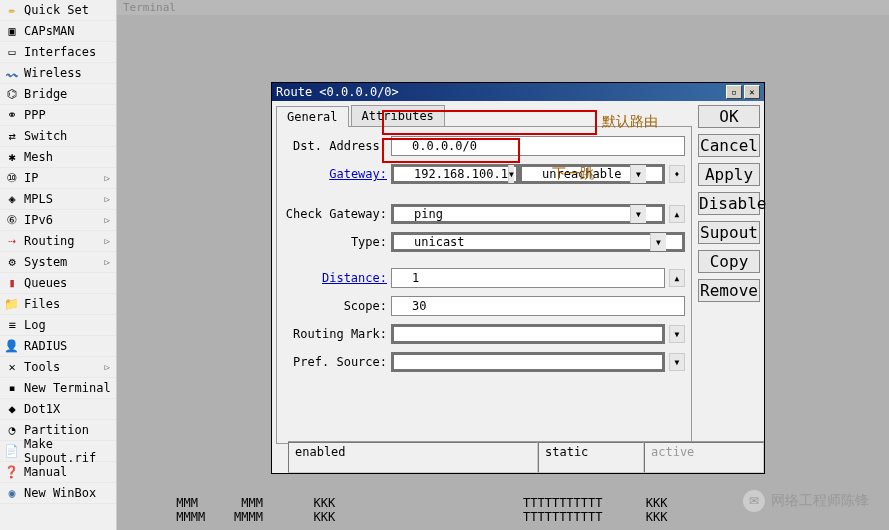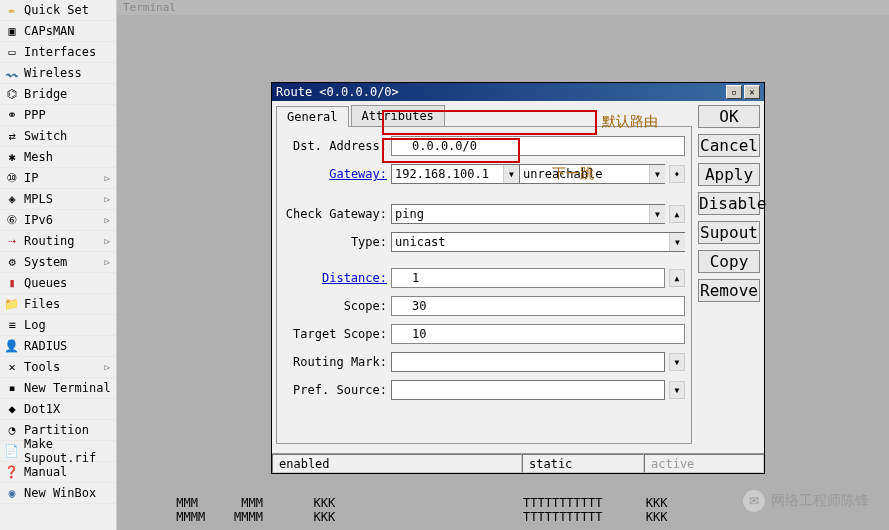--- a/index.html
+++ b/index.html
@@ -20,27 +20,27 @@
     .form-area { flex: 1; display: flex; flex-direction: column; }
     .tabs { display: flex; }
     .tab { padding: 3px 10px; background: #f0f0f0; border: 1px solid #999; border-bottom: none; margin-right: 2px; cursor: pointer; font-family: "SimSun", monospace; }
     .tab.active { background: #f0f0f0; position: relative; top: 1px; }
     .tab:not(.active) { background: #e4e4e4; }
     .form-content { border: 1px solid #999; padding: 8px 6px; flex: 1; min-height: 318px; }
     .form-row { display: flex; align-items: center; margin-bottom: 6px; min-height: 22px; }
     .form-label { width: 108px; text-align: right; padding-right: 4px; font-family: "SimSun", monospace; }
     .form-label.link { color: #0000cc; text-decoration: underline; cursor: pointer; }
     .form-input { flex: 1; border: 1px solid #888; background: white; padding: 2px 20px; height: 20px; font-family: "SimSun", monospace; font-size: 12px; }
-    .form-select { flex: 1; border: 1px solid #737373; background: white; padding: 2px 3px; height: 20px; font-family: "SimSun", monospace; display: flex; align-items: center; position: relative; }
+    .form-select { flex: 1; border: 3px solid #737373; background: white; padding: 2px 20px; height: 20px; font-family: "SimSun", monospace; display: flex; align-items: center; position: relative; }
     .dropdown-arrow { width: 16px; height: 18px; background: #e8e8e8; border-left: 1px solid #ccc; display: flex; align-items: center; justify-content: center; font-size: 8px; margin-left: auto; margin-right: -4px; }
     .narrow-select { width: 128px; flex: 0 0 auto; }
     .updown-btn { width: 16px; height: 18px; background: #e8e8e8; border: 1px solid #ccc; display: flex; align-items: center; justify-content: center; font-size: 8px; margin-left: 4px; cursor: pointer; }
     .button-column { width: 68px; padding-left: 6px; display: flex; flex-direction: column; gap: 6px; }
     .dlg-button { width: 62px; height: 23px; background: #e8e8e8; border: 1px solid #888; cursor: pointer; font-family: "SimSun", monospace; font-size: 16px; }
-    .status-bar { position: absolute; bottom: 0; left: 0; right: 0; height: 20px; display: flex; border-top: 1px solid #999; }
+    .status-bar { position: absolute; bottom: 0; left: 16px; right: 0; height: 32px; display: flex; border-top: 1px solid #999; }
     .status-cell { border: 1px inset #ccc; padding: 2px 6px; font-family: "SimSun", monospace; background: #f0f0f0; }
     .red-box { border: 2px solid #cc0000; position: absolute; }
     .red-label { color: #a16207; position: absolute; font-family: "SimSun", sans-serif; font-size: 14px; }
     .terminal-text { position: absolute; bottom: 6px; left: 130px; font-family: monospace; font-size: 12px; white-space: pre; color: #000; background: #b0b0b0; margin-left: 39px; }
     .watermark { position: absolute; right: 20px; bottom: 18px; display: flex; align-items: center; color: #999; font-size: 14px; font-family: "SimSun", sans-serif; }
     .watermark-icon { width: 22px; height: 22px; border-radius: 50%; background: #ccc; display:flex; align-items:center; justify-content:center; margin-right:6px; font-size:12px;}
     .i-yellow{color:#d4a017}.i-blue{color:#3a6ea5}.i-red{color:#c03030}
   </style>
 </head>
 <body>
@@ -198,24 +198,20 @@
               </div>
             </div>
             <div class="form-row" style="margin-top:14px">
               <span class="form-label link">Distance:</span>
               <input class="form-input" value="1" style="">
               <span class="updown-btn">▲</span>
             </div>
             <div class="form-row">
               <span class="form-label">Scope:</span>
               <input class="form-input" value="30" style="">
-            </div>
-            <div class="form-row">
-              <span class="form-label">Target Scope:</span>
-              <input class="form-input" value="10" style="">
             </div>
             <div class="form-row">
               <span class="form-label">Routing Mark:</span>
               <div class="form-select">
                 <span></span>
               </div>
               <span class="updown-btn">▼</span>
             </div>
             <div class="form-row">
               <span class="form-label">Pref. Source:</span>

